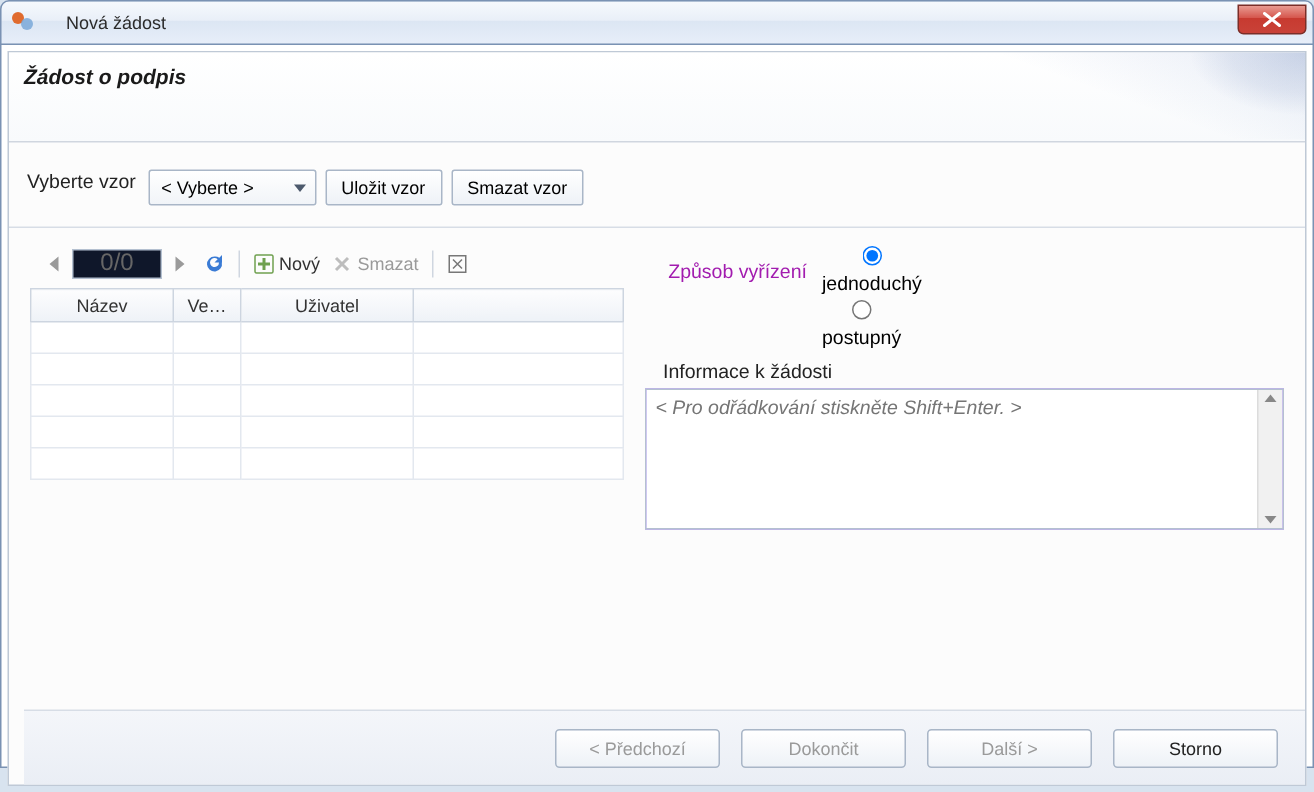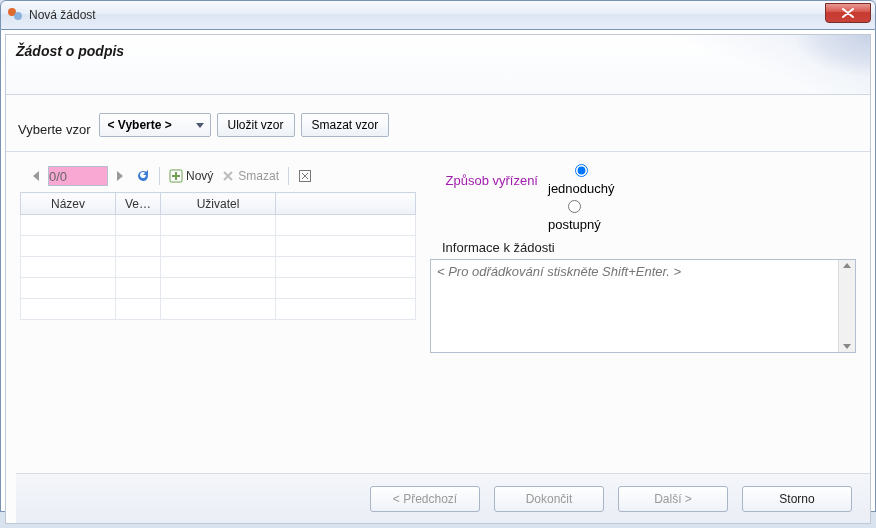--- a/index.html
+++ b/index.html
@@ -17,20 +17,21 @@
   .titlebar {
     height: 30px;
     background: linear-gradient(to bottom, #f6f9fd 0%, #e9eff8 45%, #dce6f3 46%, #e7eef9 100%);
     border: 1px solid #7a92b3;
     border-top-left-radius: 6px;
     border-top-right-radius: 6px;
     display: flex;
     align-items: center;
     padding: 0 0 0 6px;
     position: relative;
+    gap: 15px;
   }
   .titlebar .app-icon {
     width: 16px; height: 16px;
     margin-right: 6px;
     display: inline-flex;
     align-items: center;
     justify-content: center;
   }
   .titlebar .title {
     color: #2b2b2b;
@@ -90,21 +91,21 @@
     width: 220px; height: 58px;
     background:
       radial-gradient(ellipse 110px 60px at 100% 0%, rgba(20,60,140,0.15) 0%, rgba(20,60,140,0.08) 45%, rgba(255,255,255,0) 70%),
       linear-gradient(200deg, rgba(60,100,180,0.12) 0%, rgba(255,255,255,0) 55%);
     pointer-events: none;
   }
 
   
   .template-row {
     display: flex;
-    align-items: flex-end;
+    align-items: flex-start;
     gap: 6px;
     padding: 18px 12px 14px 12px;
     border-bottom: 1px solid #d7dde6;
   }
   .template-row label {
     font-size: 13px;
     color: #222;
     margin-right: 2px;
   }
   .combo {
@@ -112,21 +113,20 @@
     align-items: center;
     border: 1px solid #a9b6c7;
     background: linear-gradient(to bottom,#fff,#f1f4f8);
     height: 24px;
     padding: 0 20px 0 8px;
     position: relative;
     font-size: 12px;
     min-width: 112px;
     cursor: pointer;
     border-radius: 2px;
-    font-weight: bold;
   }
   .combo::after {
     content: "";
     position: absolute;
     right: 6px; top: 50%;
     margin-top: -2px;
     border-left: 4px solid transparent;
     border-right: 4px solid transparent;
     border-top: 5px solid #4d5a6d;
   }
@@ -163,22 +163,23 @@
     width: 18px; height: 18px;
     display: inline-flex;
     align-items: center;
     justify-content: center;
     color: #777;
   }
   .tb-icon.enabled { color: #3a7bd5; cursor: pointer; }
   .page-box {
     width: 60px; height: 20px;
     border: 1px solid #b4c0d0;
-    background: #f9a8d4;
-    font-size: 13px;
+    background: #0f172a;
+    text-align: center;
+    font-size: 16px;
     color: #666;
     padding: 0;
   }
   .tb-sep {
     width: 1px; height: 18px;
     background: #cfd6e0;
     margin: 0 3px;
   }
   .tb-text-btn {
     display: inline-flex;

